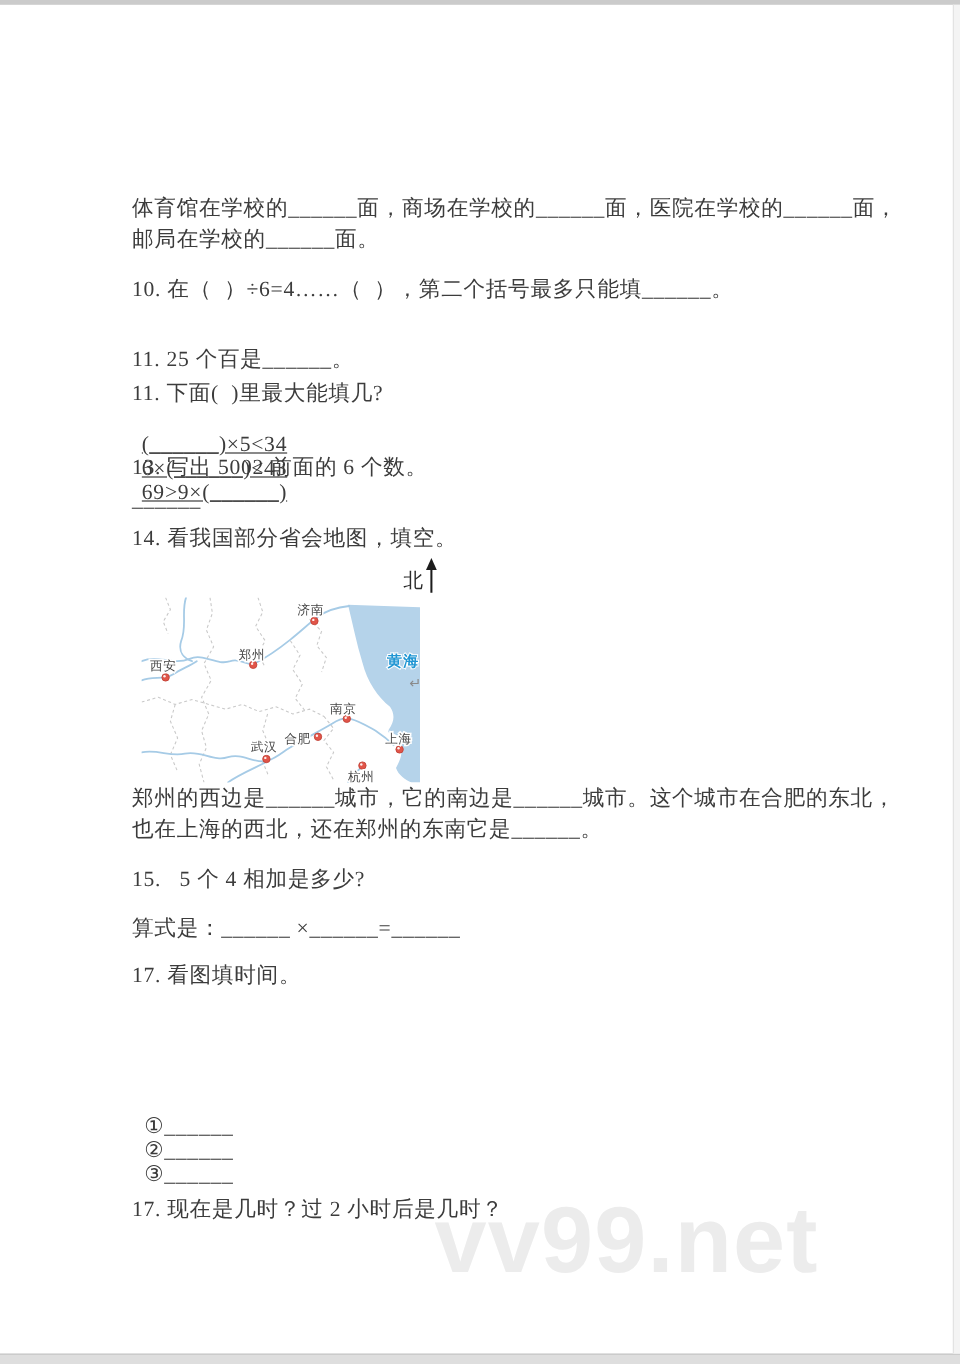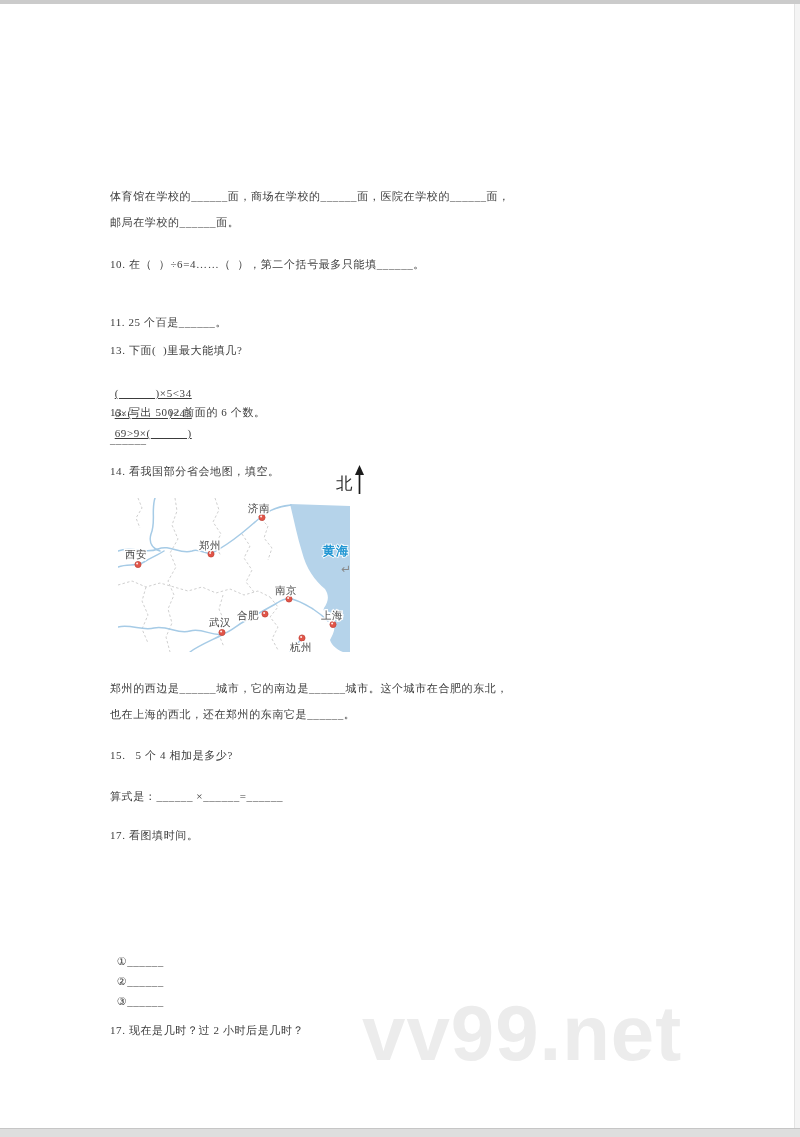--- a/index.html
+++ b/index.html
@@ -12,25 +12,24 @@
     color:#3c3c3c;
   }
   
   .edge-top    { position:absolute; left:0; top:0; width:800px; height:4px; background:#cbcbcb; }
   .edge-bottom { position:absolute; left:0; top:1128px; width:800px; height:9px; background:#dedede; border-top:1px solid #c6c6c6; box-sizing:border-box; }
   .edge-right  { position:absolute; top:4px; left:794px; width:6px; height:1124px; background:#f4f4f4; border-left:1px solid #e3e3e3; box-sizing:border-box; }
 
   
   .line {
     position:absolute; left:110px;
-    font-size:11px; line-height:20px;
+    font-size:18px; line-height:20px;
     letter-spacing:0.6px;
     white-space:pre;
     z-index:2;
-    margin-top:23px;
   }
   .expr-row span { margin-right:24px;text-decoration:underline; }
   .blank-row span { margin-right:14px;text-align:center; }
 
   
   .watermark {
     position:absolute; left:362px; top:994px;
     font-family:"Liberation Sans","DejaVu Sans",sans-serif;
     font-weight:800; font-size:78px; line-height:1;
     color:#ececec; letter-spacing:1px;
@@ -70,21 +69,21 @@
 
 <div class="watermark">vv99.net</div>
 
 <div class="line" style="top:163px">体育馆在学校的______面，商场在学校的______面，医院在学校的______面，</div>
 <div class="line" style="top:189px">邮局在学校的______面。</div>
 
 <div class="line" style="top:231px">10. 在（  ）÷6=4……（  ），第二个括号最多只能填______。</div>
 
 <div class="line" style="top:289px">11. 25 个百是______。</div>
 
-<div class="line" style="top:317px">13. 下面(  )里最大能填几?</div>
+<div class="line" style="top:317px">11. 下面(  )里最大能填几?</div>
 <div class="line expr-row" style="top:340px; left:108px">
   <span>(______)×5&lt;34</span>
   <span>6×(______)&lt;43</span>
   <span>69&gt;9×(______)</span>
 </div>
 
 <div class="line" style="top:379px">13. 写出 5002 前面的 6 个数。</div>
 <div class="line" style="top:406px">______</div>
 
 <div class="line" style="top:438px">14. 看我国部分省会地图，填空。</div>

